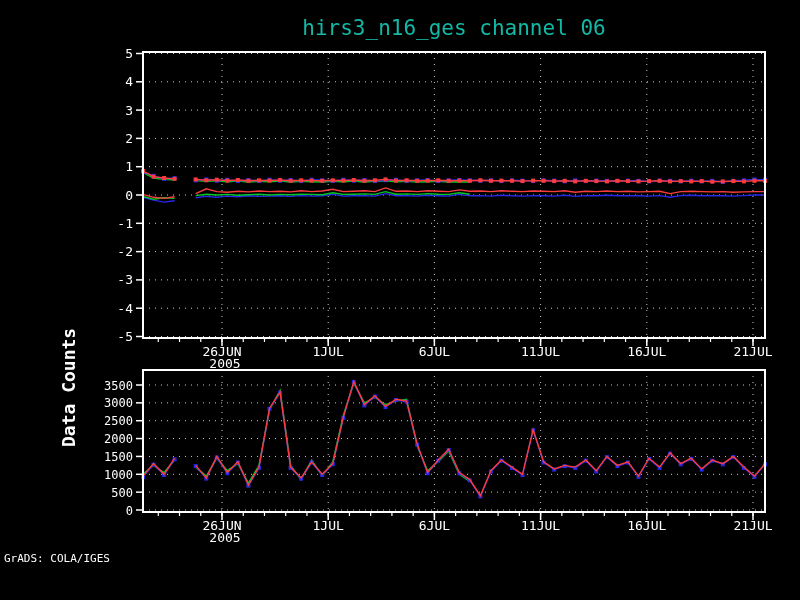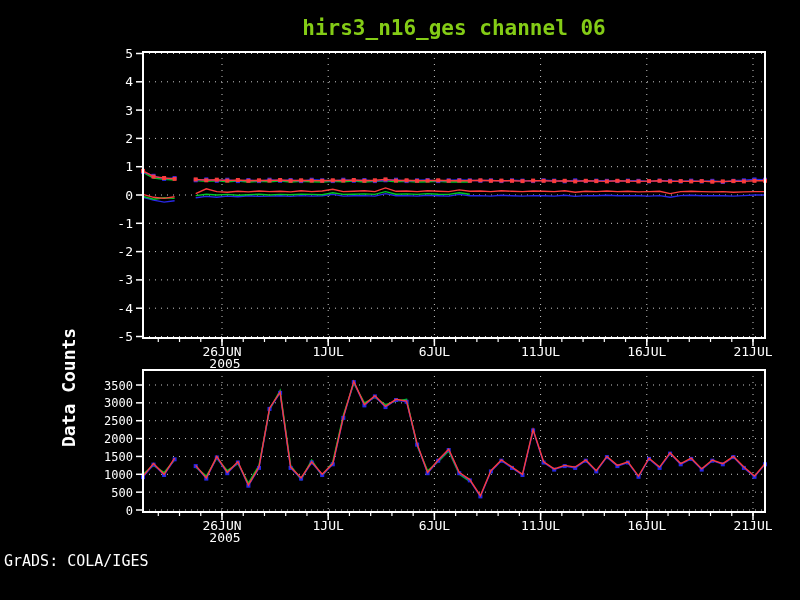--- a/index.html
+++ b/index.html
@@ -1,23 +1,23 @@
 <!DOCTYPE html>
 <html><head>
 <meta charset="utf-8">
 <style>
   html,body{margin:0;padding:0;background:#000;}
   .canvas{position:relative;width:800px;height:600px;background:#000;overflow:hidden;
           font-family:"DejaVu Sans Mono",monospace;}
   .chart-title{position:absolute;left:143px;top:16px;width:622px;text-align:center;
-               color:#84cc16;font-size:21px;font-weight:bold;letter-spacing:0px;white-space:pre;}
+               color:#14b8a6;font-size:21px;font-weight:normal;letter-spacing:0px;white-space:pre;}
   .ylabel-rot{position:absolute;left:58px;top:447px;width:0;height:0;color:#fff;
               font-size:18px;font-weight:bold;white-space:nowrap;
               transform:rotate(-90deg) translate(-50%,-50%);transform-origin:0 0;}
-  .footer{position:absolute;left:4px;top:552px;color:#fff;font-size:15px;}
+  .footer{position:absolute;left:4px;top:552px;color:#fff;font-size:11px;}
   svg{position:absolute;left:0;top:0;}
   text{font-family:"DejaVu Sans Mono",monospace;}
 </style>
 </head>
 <body>
 
 <div class="canvas">
   <div class="chart-title">hirs3_n16_ges channel 06</div>
   <svg id="plot" width="800" height="600">
       <g>

